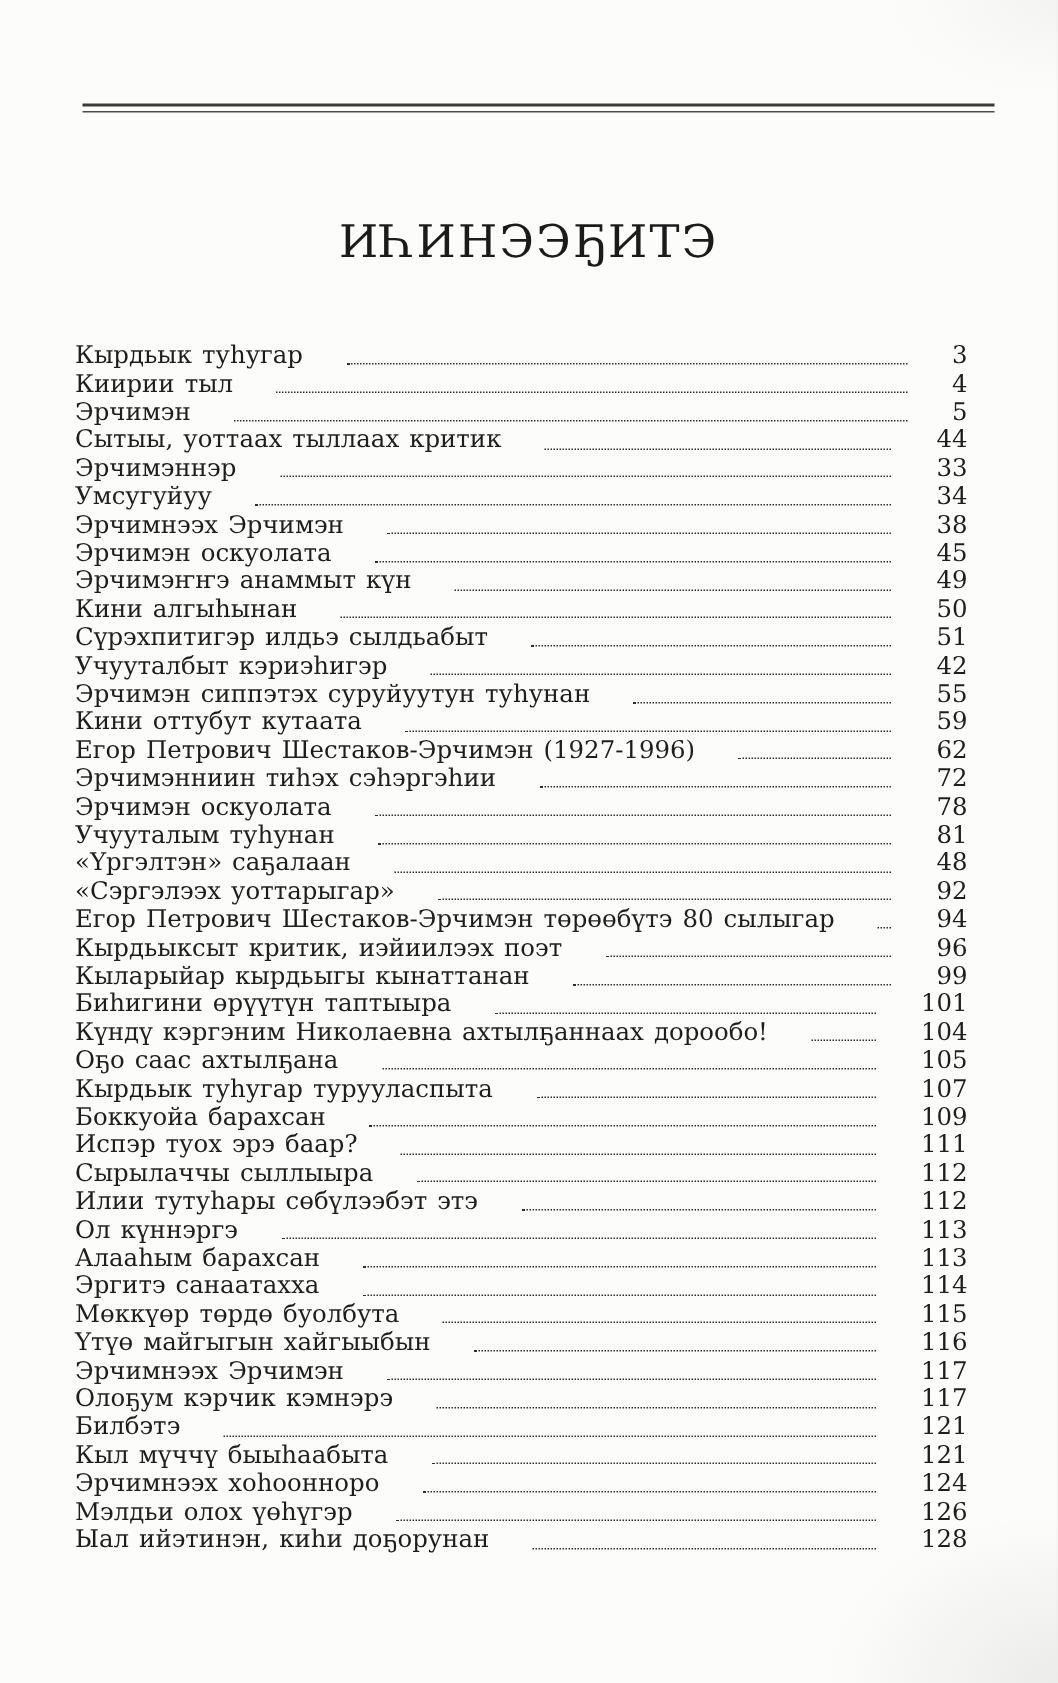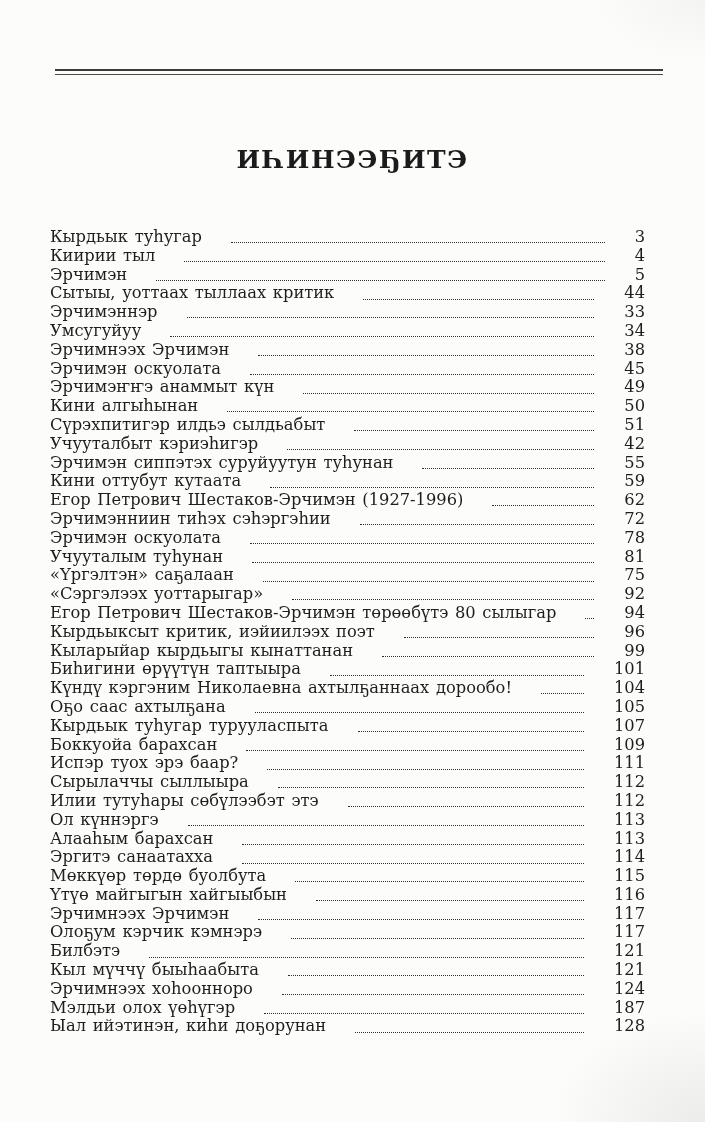--- a/index.html
+++ b/index.html
@@ -29,22 +29,22 @@
     border-top: 2px solid #3b3b3b;
     border-bottom: 1.6px solid #4a4a4a;
   }
   .page-title {
     position: absolute;
     top: 147px;
     left: 0;
     width: 100%;
     margin: 0;
     text-align: center;
-    font-size: 25px;
-    font-weight: bold;
+    font-size: 30px;
+    font-weight: normal;
     letter-spacing: 1.5px;
     line-height: 1;
     color: #1b1b1b;
   }
   .toc {
     position: absolute;
     top: 228px;
     left: 50px;
     width: 595px;
   }
@@ -165,21 +165,21 @@
         <span class="toc-page">78</span>
       </div>
       <div class="toc-row">
         <span class="toc-title">Учууталым туһунан</span>
         <span class="leader"></span>
         <span class="toc-page">81</span>
       </div>
       <div class="toc-row">
         <span class="toc-title">«Үргэлтэн» саҕалаан</span>
         <span class="leader"></span>
-        <span class="toc-page">75</span>
+        <span class="toc-page">48</span>
       </div>
       <div class="toc-row">
         <span class="toc-title">«Сэргэлээх уоттарыгар»</span>
         <span class="leader"></span>
         <span class="toc-page">92</span>
       </div>
       <div class="toc-row">
         <span class="toc-title">Егор Петрович Шестаков-Эрчимэн төрөөбүтэ 80 сылыгар</span>
         <span class="leader"></span>
         <span class="toc-page">94</span>
@@ -280,21 +280,21 @@
         <span class="toc-page">121</span>
       </div>
       <div class="toc-row">
         <span class="toc-title">Эрчимнээх хоһоонноро</span>
         <span class="leader"></span>
         <span class="toc-page">124</span>
       </div>
       <div class="toc-row">
         <span class="toc-title">Мэлдьи олох үөһүгэр</span>
         <span class="leader"></span>
-        <span class="toc-page">187</span>
+        <span class="toc-page">126</span>
       </div>
       <div class="toc-row">
         <span class="toc-title">Ыал ийэтинэн, киһи доҕорунан</span>
         <span class="leader"></span>
         <span class="toc-page">128</span>
       </div>
     </div>
 </div>
 
 </body></html>

